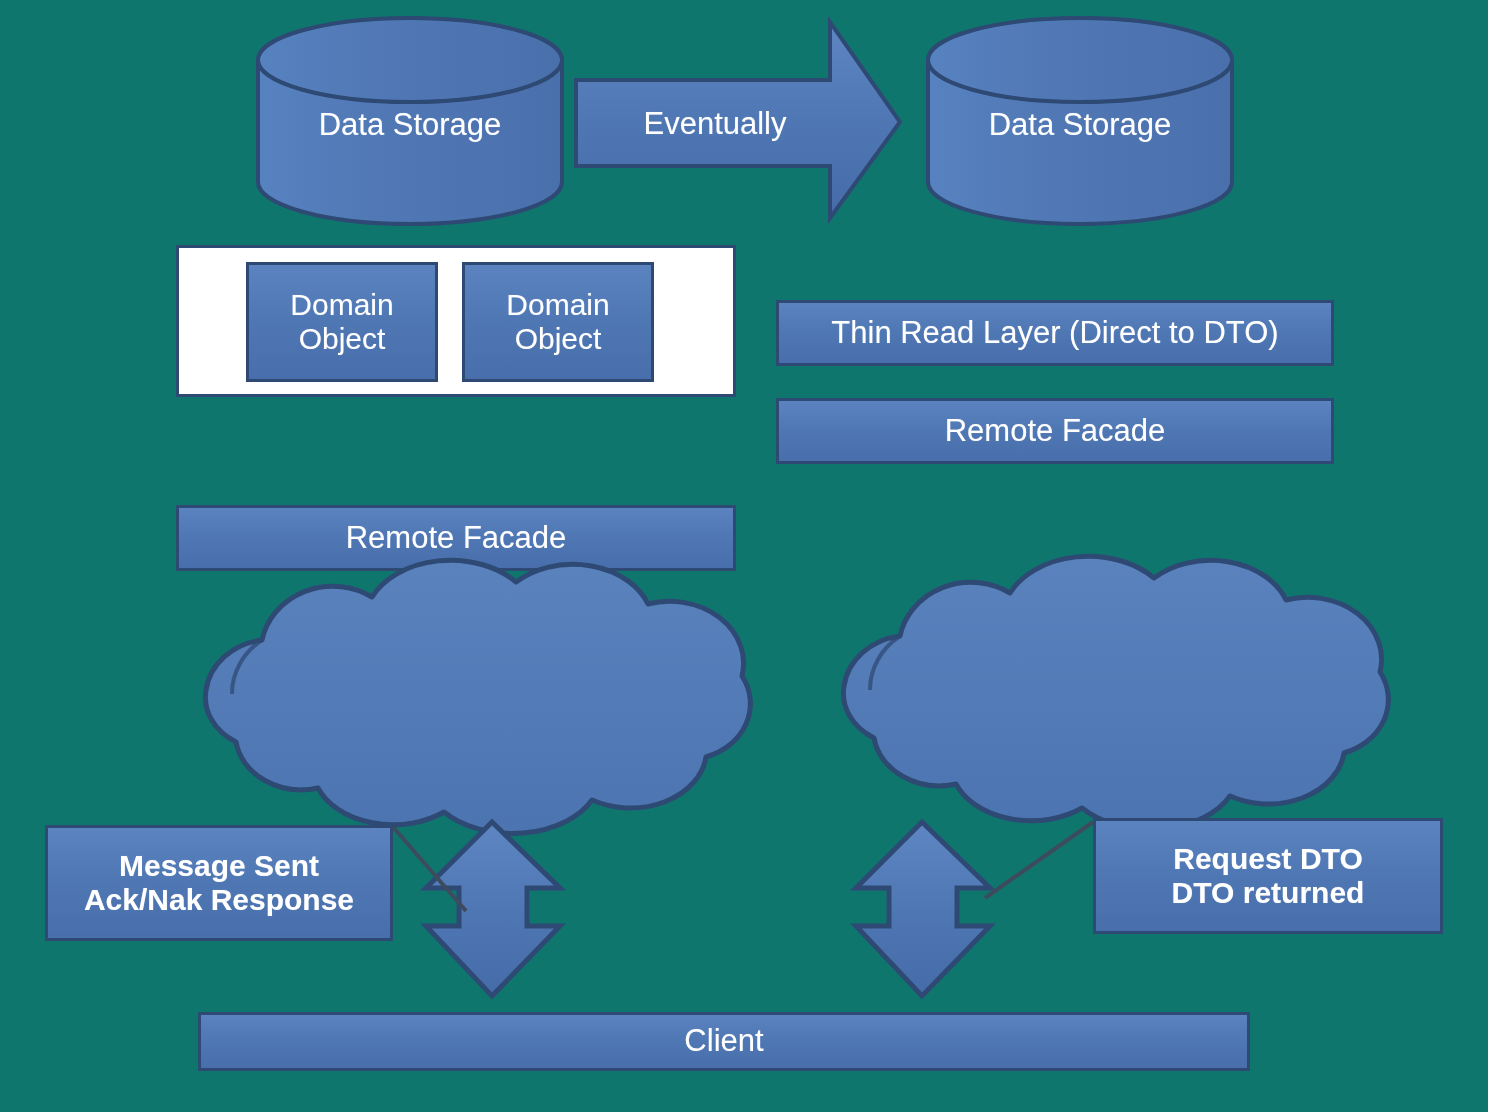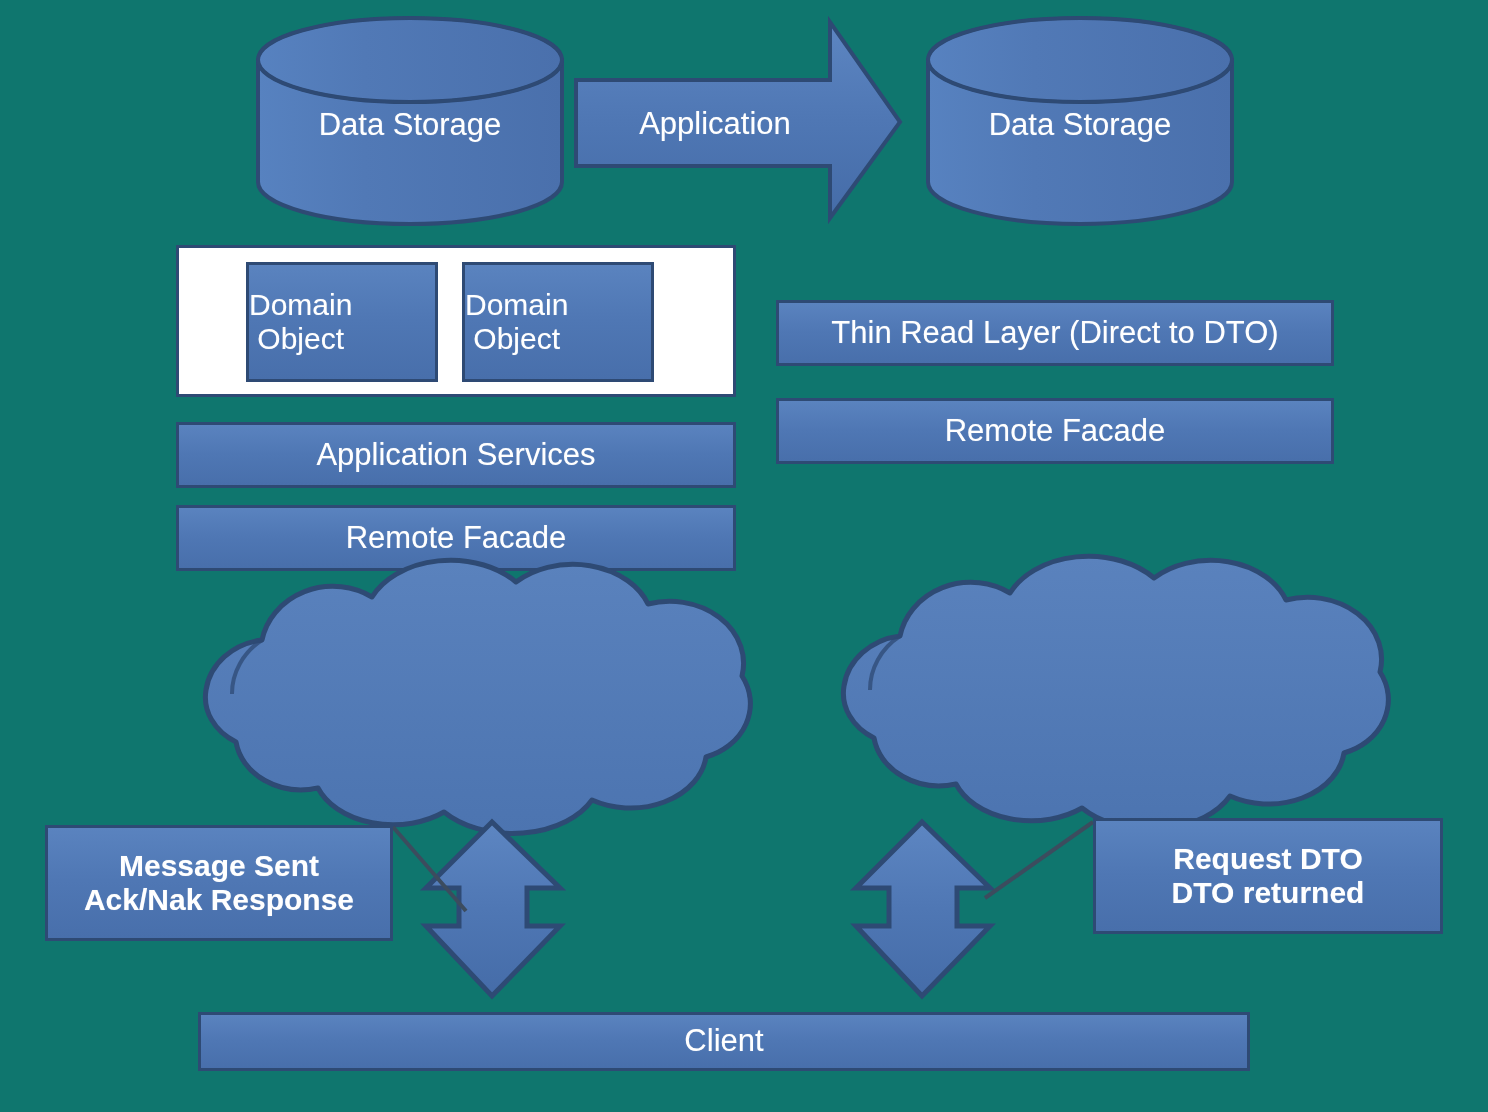--- a/index.html
+++ b/index.html
@@ -48,20 +48,21 @@
     background: #ffffff;
     box-sizing: border-box;
   }
 
   
   .obj-box {
     border: 3px solid #2e4a74;
     box-sizing: border-box;
     display: flex;
     align-items: center;
+    justify-content: center;
   }
 
   
   .callout .shape-label { font-weight: bold; }
 
   
   svg.layer {
     position: absolute;
     left: 0;
     top: 0;
@@ -106,37 +107,34 @@
       <ellipse cx="1080" cy="60" rx="152" ry="42" fill="none" stroke="#2e4a74" stroke-width="3" opacity="0.85"></ellipse>
     </g>
 
     <g>
       <path d="M576,80 L830,80 L830,22 L900,122 L830,218 L830,166 L576,166 Z" fill="url(#gradV)" stroke="#2e4a74" stroke-width="4" stroke-linejoin="miter"></path>
     </g>
   </svg>
 
   <div class="abs shape-label" style="left:258px; top:108px; width:304px; font-size:31px;">Data Storage</div>
   <div class="abs shape-label" style="left:928px; top:108px; width:304px; font-size:31px;">Data Storage</div>
-  <div class="abs shape-label" style="left:600px; top:107px; width:230px; font-size:31px;">Application</div>
+  <div class="abs shape-label" style="left:600px; top:107px; width:230px; font-size:31px;">Eventually</div>
 
   <div class="abs white-box" style="left:176px; top:245px; width:560px; height:152px;"></div>
 
   <div class="abs obj-box blue-fill" style="left:246px; top:262px; width:192px; height:120px;">
     <div class="shape-label" style="font-size:30px;">Domain
 Object</div>
   </div>
 
   <div class="abs obj-box blue-fill" style="left:462px; top:262px; width:192px; height:120px;">
     <div class="shape-label" style="font-size:30px;">Domain
 Object</div>
   </div>
 
-  <div class="abs bar blue-fill" style="left:176px; top:422px; width:560px; height:66px;">
-    <div class="shape-label" style="font-size:31px;">Application Services</div>
-  </div>
 
   <div class="abs bar blue-fill" style="left:176px; top:505px; width:560px; height:66px;">
     <div class="shape-label" style="font-size:31px;">Remote Facade</div>
   </div>
 
   <div class="abs bar blue-fill" style="left:776px; top:300px; width:558px; height:66px;">
     <div class="shape-label" style="font-size:31px;">Thin Read Layer (Direct to DTO)</div>
   </div>
 
   <div class="abs bar blue-fill" style="left:776px; top:398px; width:558px; height:66px;">

